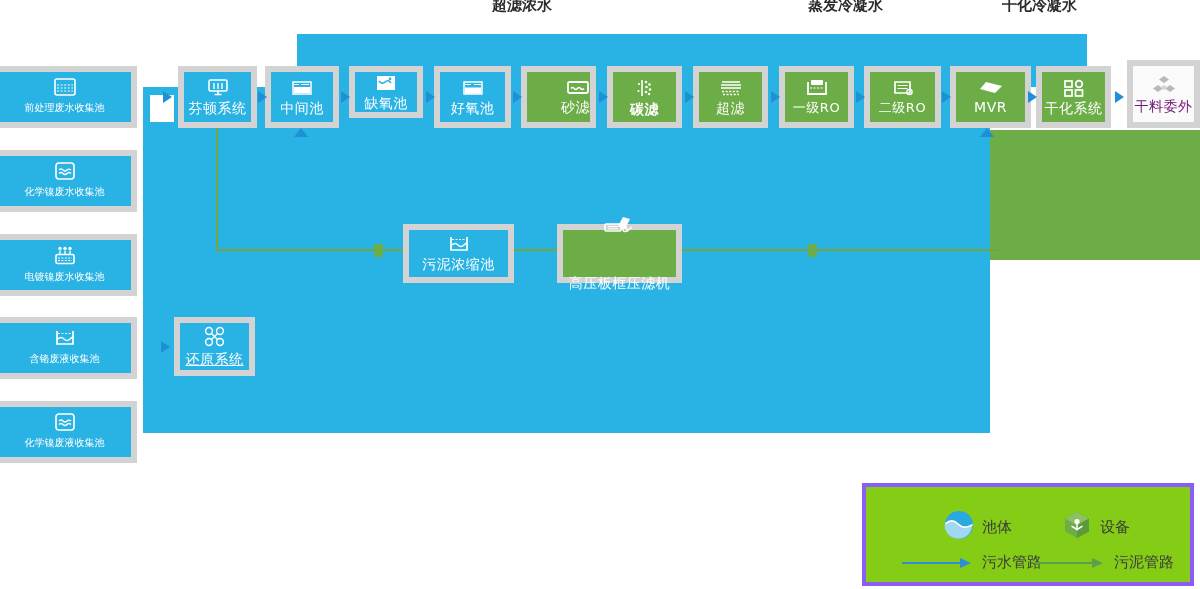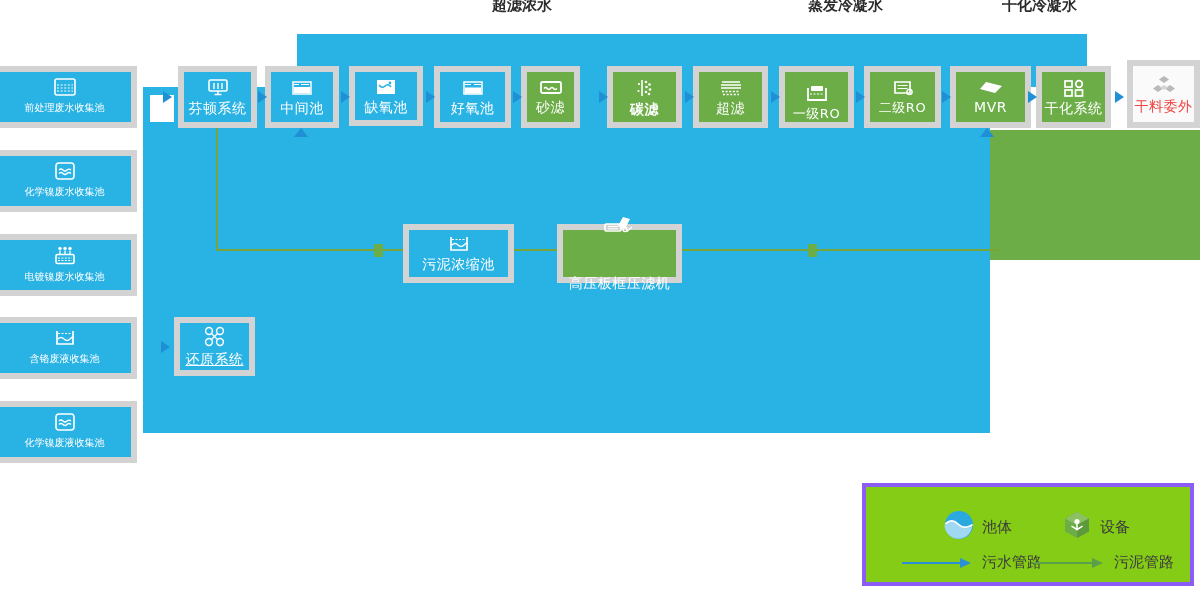--- a/index.html
+++ b/index.html
@@ -22,21 +22,21 @@
     box-sizing:border-box;
     border:6px solid #d3d3d3;
     display:flex;flex-direction:column;
     align-items:center;justify-content:center;
     color:#ffffff;
     text-align:center;
     z-index:20;
   }
   .node.blue{background:#29b2e4;}
   .node.green{background:#6cad48;}
-  .node.white{background:#fafafa;color:#ef4444;}
+  .node.white{background:#fafafa;color:#701a75;}
   .node .ico{display:block;line-height:0;margin-bottom:3px;}
   .node .lbl{
     font-size:14px;line-height:16px;white-space:nowrap;
     letter-spacing:.5px;
   }
   .node.small .lbl{font-size:13px;}
 
   
   .pool{
     position:absolute;left:-8px;width:145px;height:62px;
@@ -155,21 +155,21 @@
     <span class="ico">
       <svg width="22" height="18" viewBox="0 0 22 18">
           <path d="M2 3h18v12H2z" fill="none" stroke="#fff" stroke-width="1.5"></path>
           <path d="M3 8h16v6H3z" fill="#fff"></path>
           <path d="M3 5.5h5M10 5.5h8" stroke="#fff" stroke-width="1.2"></path>
         </svg>
     </span>
     <span class="lbl">中间池</span>
   </div>
 
-  <div class="node blue" style="left:349px;top:66px;width:74px;height:60px;">
+  <div class="node blue" style="left:349px;top:66px;width:74px;height:52px;">
     <span class="ico">
       <svg width="22" height="18" viewBox="0 0 22 18">
           <path d="M2 2h18v14H2z" fill="#fff"></path>
           <path d="M4 7q3 4 6 1t6 1" stroke="#29b2e4" stroke-width="1.6" fill="none"></path>
           <circle cx="15" cy="5" r="1.4" fill="#29b2e4"></circle>
         </svg>
     </span>
     <span class="lbl">缺氧池</span>
   </div>
 
@@ -177,21 +177,21 @@
     <span class="ico">
       <svg width="22" height="18" viewBox="0 0 22 18">
           <path d="M2 3h18v12H2z" fill="none" stroke="#fff" stroke-width="1.5"></path>
           <path d="M3 8.5h16v6H3z" fill="#fff"></path>
           <path d="M3 5.5h6M12 5.5h7" stroke="#fff" stroke-width="1.2"></path>
         </svg>
     </span>
     <span class="lbl">好氧池</span>
   </div>
 
-  <div class="node green" style="left:521px;top:66px;width:59px;height:62px;">
+  <div class="node green" style="left:521px;top:66px;width:75px;height:62px;align-items:flex-end;">
     <span class="ico">
       <svg width="24" height="17" viewBox="0 0 24 17">
           <rect x="2" y="3" width="20" height="11" rx="1.5" fill="none" stroke="#fff" stroke-width="1.8"></rect>
           <path d="M5 9.5q1.6-2 3.2 0t3.2 0 3.2 0 3.2 0" stroke="#fff" stroke-width="1.4" fill="none"></path>
         </svg>
     </span>
     <span class="lbl">砂滤</span>
   </div>
 
   <div class="node green" style="left:607px;top:66px;width:75px;height:62px;font-weight:bold;">
@@ -214,21 +214,21 @@
   <div class="node green" style="left:693px;top:66px;width:75px;height:62px;">
     <span class="ico">
       <svg width="26" height="18" viewBox="0 0 26 18">
           <path d="M4 3h18M3 6h20M3 9h20" stroke="#fff" stroke-width="1.5"></path>
           <path d="M4 12.5h18M5 15.5h16" stroke="#fff" stroke-width="1.3" stroke-dasharray="2 1.6"></path>
         </svg>
     </span>
     <span class="lbl">超滤</span>
   </div>
 
-  <div class="node green small" style="left:779px;top:66px;width:75px;height:62px;justify-content:flex-end;">
+  <div class="node green small" style="left:779px;top:66px;width:75px;height:62px;">
     <span class="ico">
       <svg width="24" height="18" viewBox="0 0 24 18">
           <path d="M3 3v12h18V3" fill="none" stroke="#fff" stroke-width="1.8"></path>
           <rect x="6" y="1" width="12" height="5" rx="1" fill="#fff"></rect>
           <path d="M5 9h14" stroke="#fff" stroke-width="1.2" stroke-dasharray="2 1.5"></path>
         </svg>
     </span>
     <span class="lbl">一级RO</span>
   </div>
 

